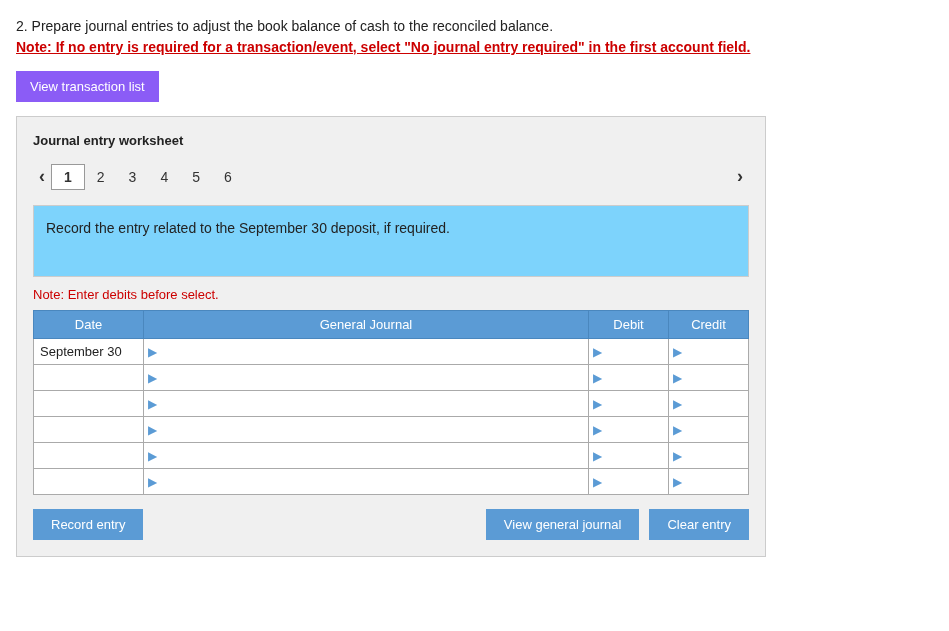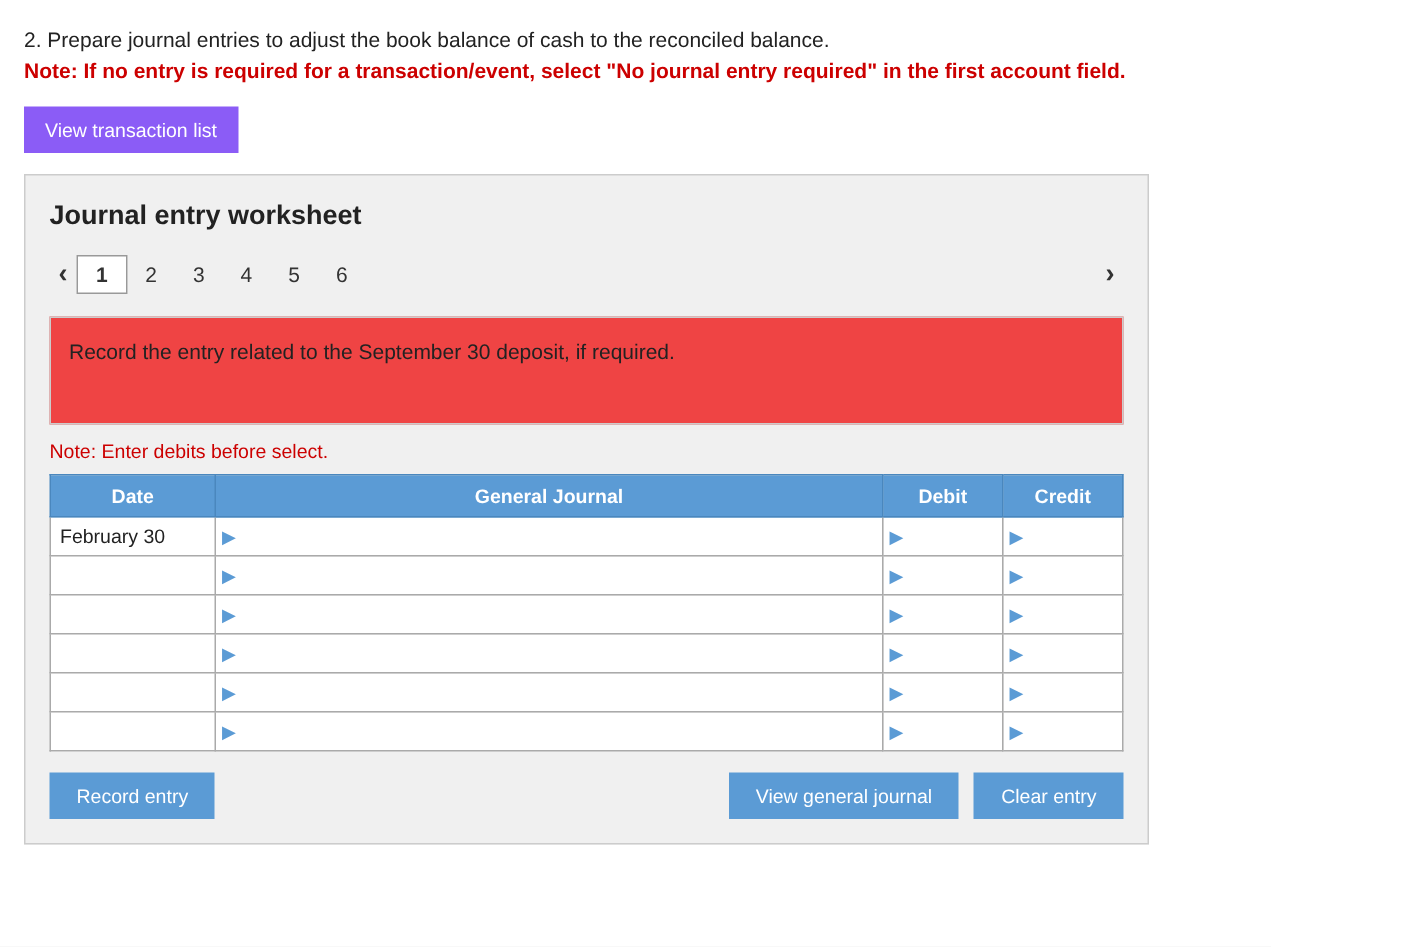--- a/index.html
+++ b/index.html
@@ -14,39 +14,40 @@
     .problem-statement {
       margin-bottom: 1px;
       line-height: 1.5;
     }
     .problem-number {
       font-weight: normal;
     }
     .note-red {
       color: #cc0000;
       font-weight: bold;
+      text-decoration: underline;
     }
     .btn-view-transaction {
       background-color: #8b5cf6;
       color: white;
       border: none;
       padding: 8px 14px;
       cursor: pointer;
       font-size: 13px;
       margin: 12px 0 14px 0;
       display: inline-block;
     }
     .worksheet-container {
       border: 1px solid #ccc;
       background: #f0f0f0;
       padding: 16px 16px 16px 16px;
       width: 750px;
     }
     .worksheet-title {
-      font-size: 18px;
+      font-size: 13px;
       font-weight: bold;
       margin-bottom: 14px;
     }
     .tabs-row {
       display: flex;
       align-items: center;
       margin-bottom: 14px;
       gap: 0;
     }
     .tab-arrow {
@@ -75,21 +76,21 @@
       margin-left: auto;
       font-size: 18px;
       cursor: pointer;
       padding: 4px 6px;
       color: #333;
       background: none;
       border: none;
       font-weight: bold;
     }
     .entry-description-box {
-      background: #ef4444;
+      background: #7dd3fc;
       border: 1px solid #ccc;
       padding: 14px 12px;
       margin-bottom: 10px;
       font-size: 14px;
       min-height: 72px;
     }
     .note-debits {
       color: #cc0000;
       font-size: 13px;
       margin-bottom: 8px;
@@ -100,21 +101,21 @@
       font-size: 13px;
     }
     .journal-table thead tr {
       background-color: #5b9bd5;
       color: white;
     }
     .journal-table thead th {
       border: 1px solid #4a87be;
       padding: 6px 8px;
       text-align: center;
-      font-weight: bold;
+      font-weight: normal;
     }
     .journal-table tbody tr {
       background: #fff;
     }
     .journal-table tbody td {
       border: 1px solid #aaa;
       padding: 0;
       height: 26px;
       vertical-align: middle;
     }
@@ -209,21 +210,21 @@
     <thead>
       <tr>
         <th class="col-date">Date</th>
         <th class="col-gj">General Journal</th>
         <th class="col-debit">Debit</th>
         <th class="col-credit">Credit</th>
       </tr>
     </thead>
     <tbody id="journal-tbody">
     <tr>
-          <td class="date-cell col-date">February 30</td>
+          <td class="date-cell col-date">September 30</td>
           <td class="gj-cell col-gj">
             <span class="gj-arrow">▶</span>
           </td>
           <td class="debit-cell col-debit">
             <span class="cell-arrow">▶</span>
           </td>
           <td class="credit-cell col-credit">
             <span class="cell-arrow">▶</span>
           </td>
         </tr>

